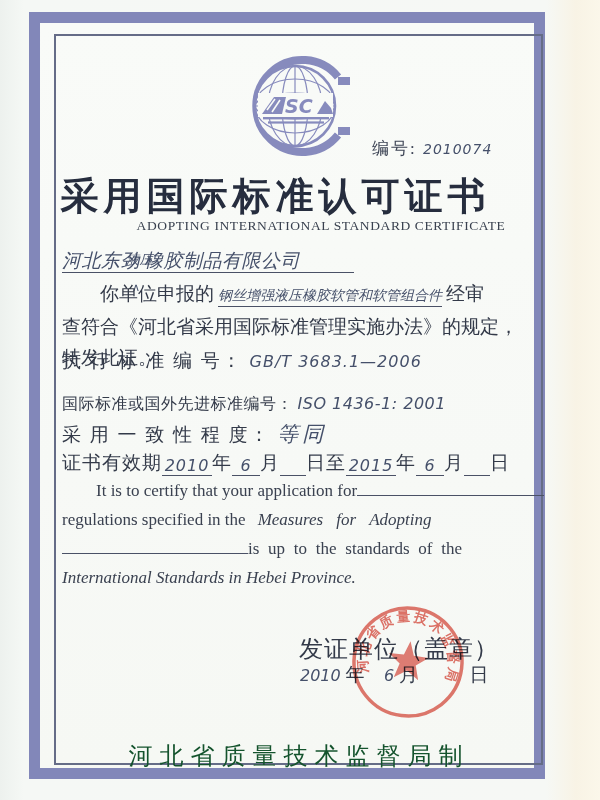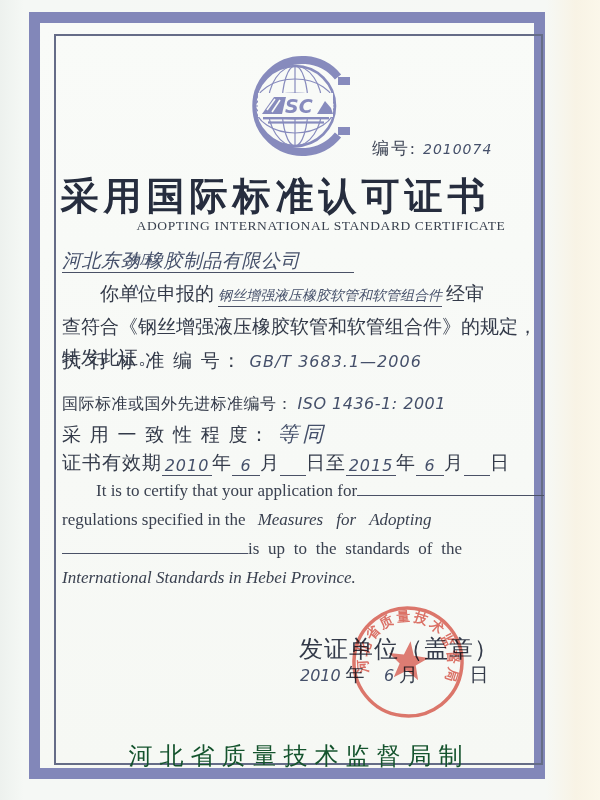--- a/index.html
+++ b/index.html
@@ -132,21 +132,21 @@
   <div class="subtitle">ADOPTING INTERNATIONAL STANDARD CERTIFICATE</div>
 
   <div class="company">
     <span class="hand company-text"><span>河北东劲</span><span class="ins-wrap"><span class="ins hand">液压</span><span class="caret">∧</span></span><span>橡胶制品有限公司</span></span>
   </div>
 
   <div class="para">
     <div class="p-line">
       <span class="indent"></span><span>你单位申报的</span><span class="blank-product hand">钢丝增强液压橡胶软管和软管组合件</span><span>经审</span>
     </div>
-    <div class="p-line">查符合《钢丝增强液压橡胶软管和软管组合件》的规定，</div>
+    <div class="p-line">查符合《河北省采用国际标准管理实施办法》的规定，</div>
     <div class="p-line">特发此证。</div>
   </div>
 
   <div class="row r-std">
     <span>执 行 标 准 编 号：</span>
     <span class="hand">GB/T 3683.1—2006</span>
   </div>
 
   <div class="row r-intl">
     <span>国际标准或国外先进标准编号：</span>

